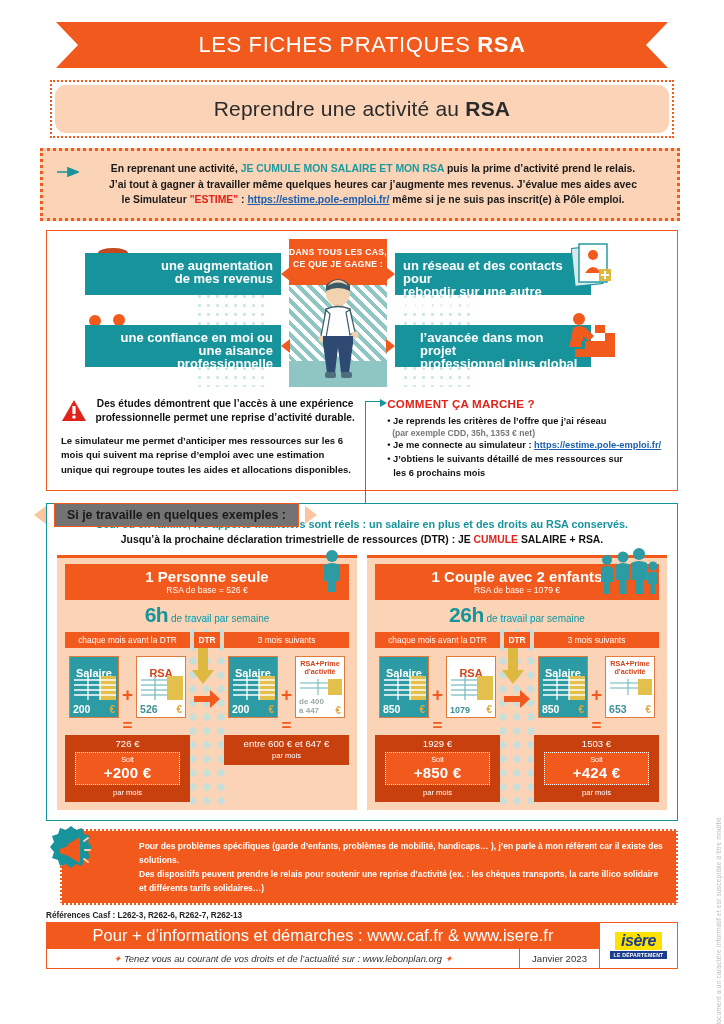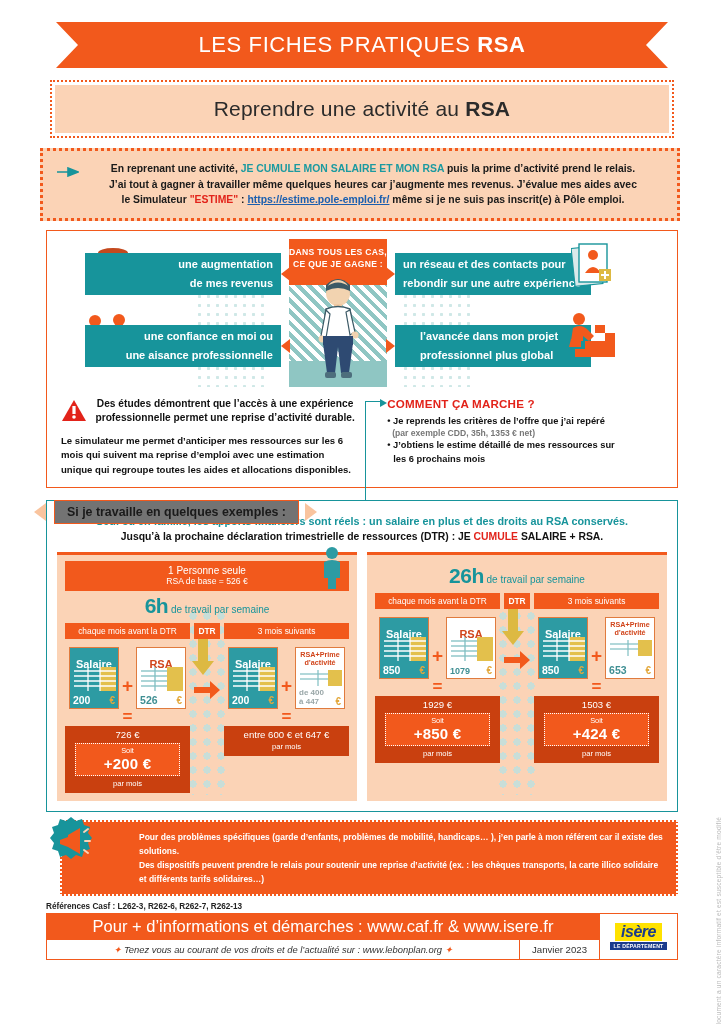--- a/index.html
+++ b/index.html
@@ -24,21 +24,21 @@
   }
   .banner-title b { font-weight:bold; }
 
   
   .subtitle-box {
     margin:12px 26px 0 26px; height:58px;
     border:2px dotted #F2591C; padding:3px;
   }
   .subtitle-inner {
     background:#FBD3B6; height:100%;
-    display:flex; align-items:center; justify-content:center;
+    display:flex; align-items:center; justify-content:center;border-radius:11px;
   }
   .subtitle-text { font-size:21px; color:#2b2b2b; letter-spacing:.2px; }
   .subtitle-text b { font-weight:bold; }
 
   
   .intro-box {
     margin:10px 20px 0 16px; background:#FBD3B6;
     border:3px dotted #F2591C; padding:10px 14px 10px 40px;
     position:relative; text-align:center;
   }
@@ -78,22 +78,22 @@
   }
   .dots-l, .dots-r {
     position:absolute; top:44px; width:74px; height:104px; opacity:.55;
     background-image:radial-gradient(#A8D5D3 1.4px, transparent 1.5px);
     background-size:9px 9px;
   }
   .dots-l { left:140px; } .dots-r { right:146px; }
 
   .tealbar {
     position:absolute; background:#17949B; color:#fff;
-    font-size:11px; line-height:19px; font-weight:bold; padding:6px 8px;
-    height:42px; display:flex; flex-direction:column; justify-content:center;
+    font-size:13px; line-height:13px; font-weight:bold; padding:6px 8px;
+    height:42px; display:flex; flex-direction:column; 
   }
   .tealbar.l { right:8px; width:196px; text-align:right; }
   .tealbar.r { left:8px; width:196px; text-align:left; }
   .tb1 { top:14px; } .tb2 { top:86px;padding-left:25px; }
   .tri { position:absolute; width:0; height:0; z-index:4; }
   .tri.left  { border-top:7px solid transparent; border-bottom:7px solid transparent; border-right:9px solid #F2591C; }
   .tri.right { border-top:7px solid transparent; border-bottom:7px solid transparent; border-left:9px solid #F2591C; }
 
   .ico { position:absolute; }
 
@@ -129,21 +129,21 @@
   }
   .ex-box { border:1.4px solid #17949B; background:#fff; margin-top:12px; padding:14px 10px 10px 10px; }
   .ex-h1 { text-align:center; color:#17949B; font-size:10.8px; font-weight:bold; }
   .ex-h2 { text-align:center; color:#111; font-size:10.4px; font-weight:bold; margin-top:4px; }
   .ex-h2 .red { color:#E2231A; }
 
   .panels { display:flex; gap:10px; margin-top:10px; }
   .panel { flex:1; background:#FBD3B6; border-top:3px solid #F2591C; padding:6px 8px 8px 8px; position:relative; }
 
   .p-head { background:#F2591C; color:#fff; text-align:center; padding:4px 2px 5px 2px; position:relative; z-index:2; }
-  .p-head .t1 { font-size:10px; font-weight:normal; }
+  .p-head .t1 { font-size:15px; font-weight:bold; }
   .p-head .t2 { font-size:8.6px; }
   .fam { position:absolute; right:4px; top:-16px; z-index:3; }
 
   .p-hours { text-align:center; margin:3px 0 5px 0; color:#17949B; }
   .p-hours .hh { font-size:21px; font-weight:bold; letter-spacing:-.5px; }
   .p-hours .hs { font-size:10px; color:#17949B; }
 
   .p-cols { display:flex; align-items:flex-start; gap:0; }
   .side { flex:1; }
   .side-hdr { background:#F2591C; color:#fff; text-align:center; font-size:8.4px; padding:3px 0; }
@@ -354,23 +354,24 @@
           </svg>
           <div class="warn-text">Des études démontrent que l’accès à une expérience professionnelle permet une reprise d’activité durable.</div>
         </div>
         <div class="sim-text">Le simulateur me permet d’anticiper mes ressources sur les 6 mois qui suivent ma reprise d’emploi avec une estimation unique qui regroupe toutes les aides et allocations disponibles.</div>
       </div>
       <div class="lowR">
         <div class="bracket">
             <div class="bracket-arrow"></div>
           </div>
         <div class="cc-title">COMMENT ÇA MARCHE ?</div>
-        <div class="cc-li">• Je reprends les critères de l’offre que j’ai repéré</div>
+        <div class="cc-li">• Je reprends les critères de l’offre que j’ai réseau</div>
         <div class="cc-sub" style="padding-left:5px">(par exemple CDD, 35h, 1353 € net)</div>
-        <div class="cc-li">• J’obtiens le estime détaillé de mes ressources sur</div>
+        <div class="cc-li"><span>• Je me connecte au simulateur : </span><a class="cc-link" href="#">https://estime.pole-emploi.fr/</a></div>
+        <div class="cc-li">• J’obtiens le suivants détaillé de mes ressources sur</div>
         <div class="cc-li" style="padding-left:6px">les 6 prochains mois</div>
       </div>
     </div>
   </div>
 
   <div class="ex-wrap">
     <div class="rib-tail-l"></div>
     <div class="ribbon">Si je travaille en quelques exemples :</div>
     <div style="position:absolute;left:259px;top:3px;width:0;height:0;border-top:9px solid transparent;border-bottom:9px solid transparent;border-left:12px solid #F9C49E;z-index:4"></div>
 
@@ -503,20 +504,34 @@
                   <div class="pm">par mois</div>
                 </div>
               </div>
             </div>
           </div>
         </div>
 
         <div class="panel">
           <div class="dotcol"></div>
           <div class="p-inner">
+            <div class="p-head">
+              <div class="t1">1 Couple avec 2 enfants</div>
+              <div class="t2">RSA de base = 1079 €</div>
+              <svg class="fam" style="width:62px;height:46px;right:0;" viewBox="0 0 62 46">
+                <circle cx="10" cy="12" r="5" fill="#2D9BA3"></circle>
+                  <path d="M4 20 q6 -4 12 0 l0 14 -3 0 0 12 -6 0 0 -12 -3 0 z" fill="#2D9BA3"></path>
+                <circle cx="26" cy="9" r="5.5" fill="#2D9BA3"></circle>
+                  <path d="M19 17 q7 -4 14 0 l0 15 -3.5 0 0 14 -7 0 0 -14 -3.5 0 z" fill="#2D9BA3"></path>
+                <circle cx="42" cy="6" r="6" fill="#2D9BA3"></circle>
+                  <path d="M34 15 q8 -4 16 0 l0 17 -4 0 0 14 -8 0 0 -14 -4 0 z" fill="#2D9BA3"></path>
+                <circle cx="56" cy="18" r="4.5" fill="#2D9BA3"></circle>
+                  <path d="M51 25 q5 -3 10 0 l0 11 -2.5 0 0 10 -5 0 0 -10 -2.5 0 z" fill="#2D9BA3"></path>
+              </svg>
+            </div>
             <div class="p-hours">
               <span class="hh">26h</span><span class="hs"> de travail par semaine</span>
             </div>
 
             <div class="p-cols">
               <div class="side">
                 <div class="side-hdr">chaque mois avant la DTR</div>
                 <div class="cards-row">
                   <div class="mini teal">
                     <div class="label">Salaire</div>

